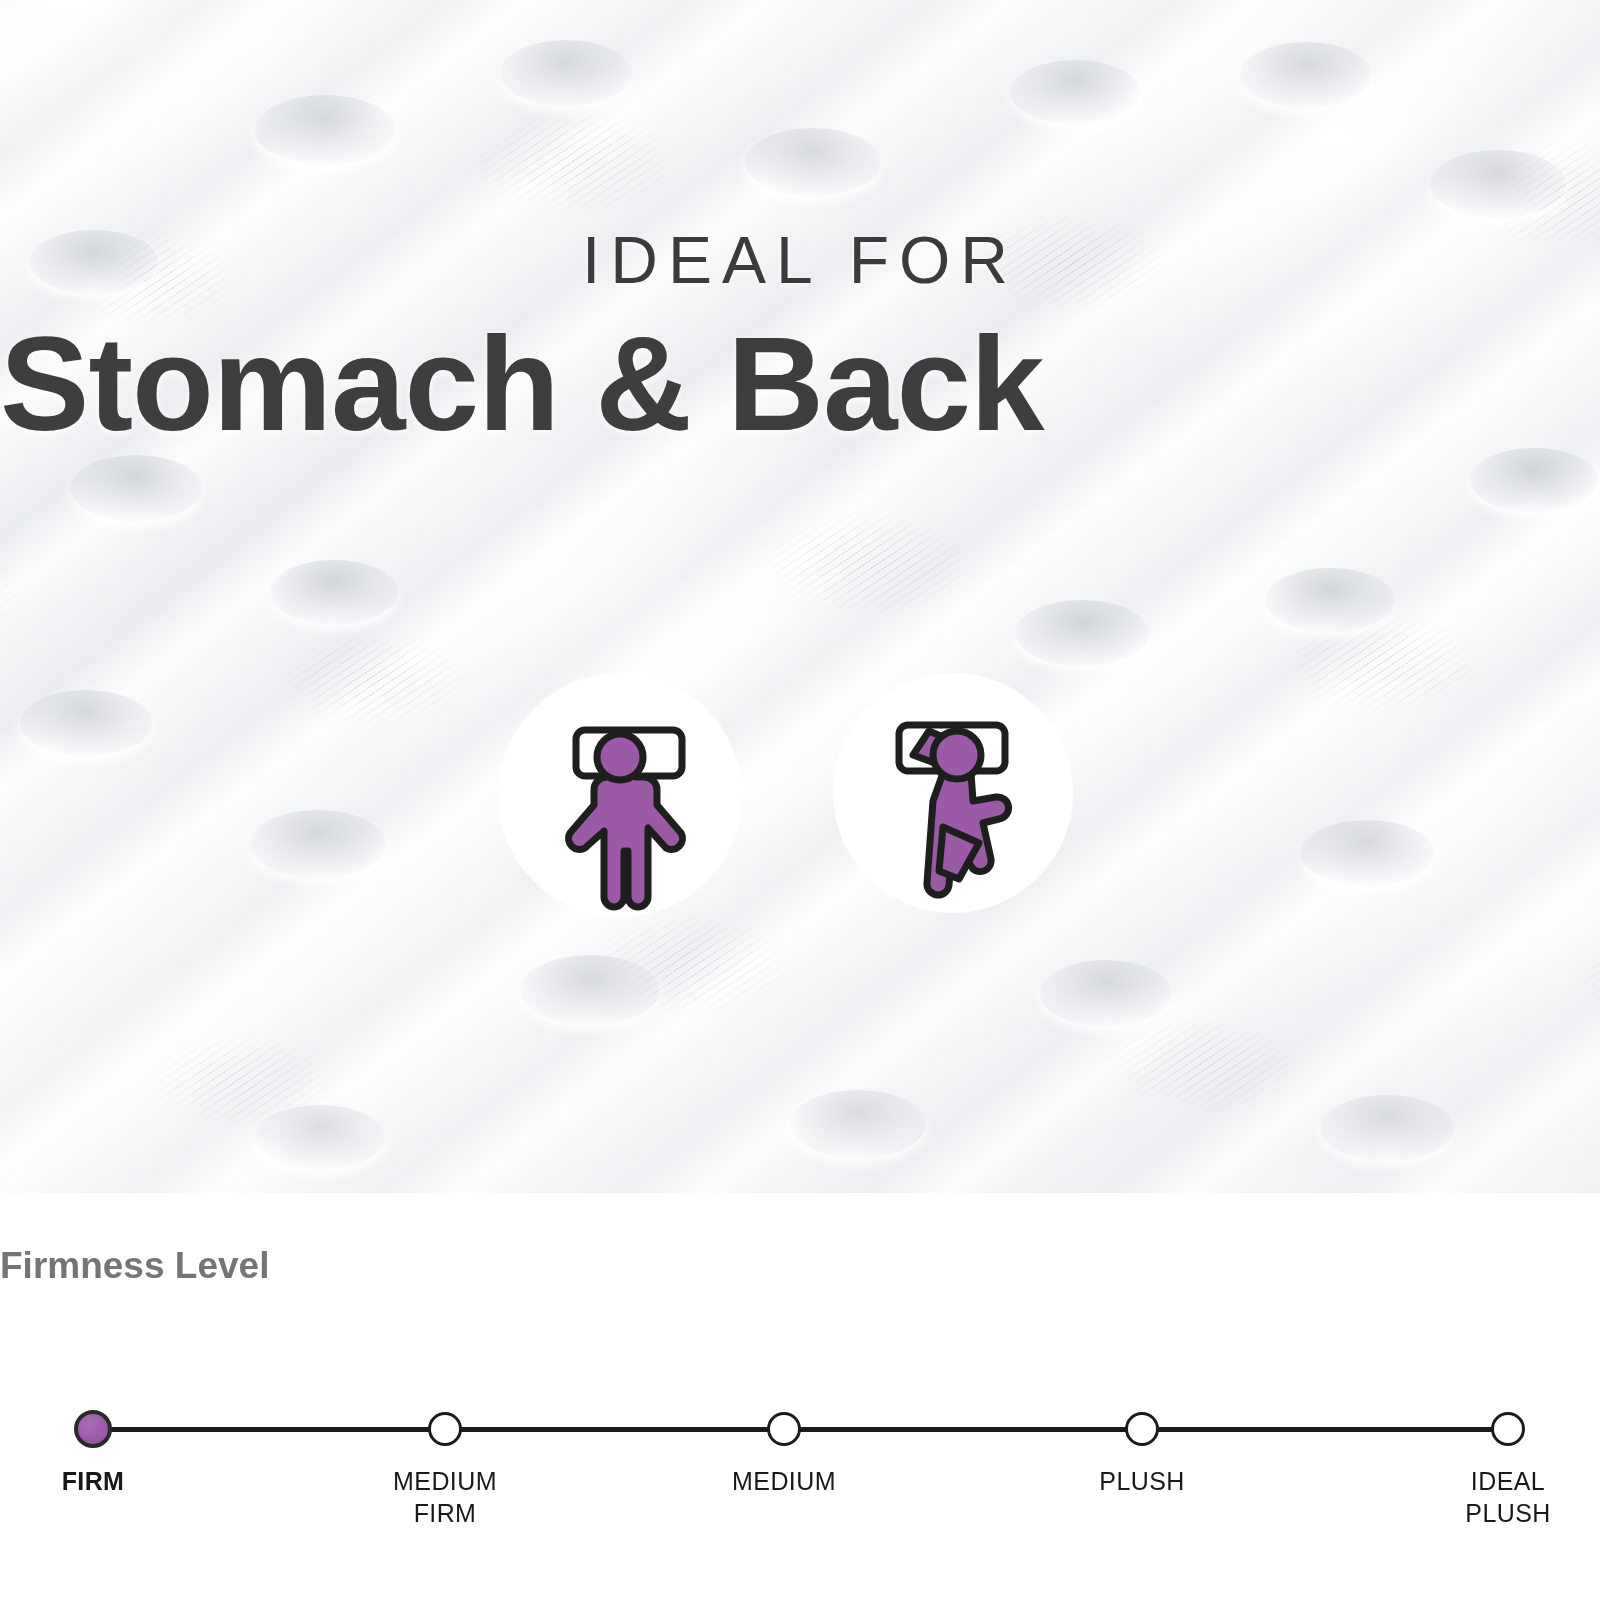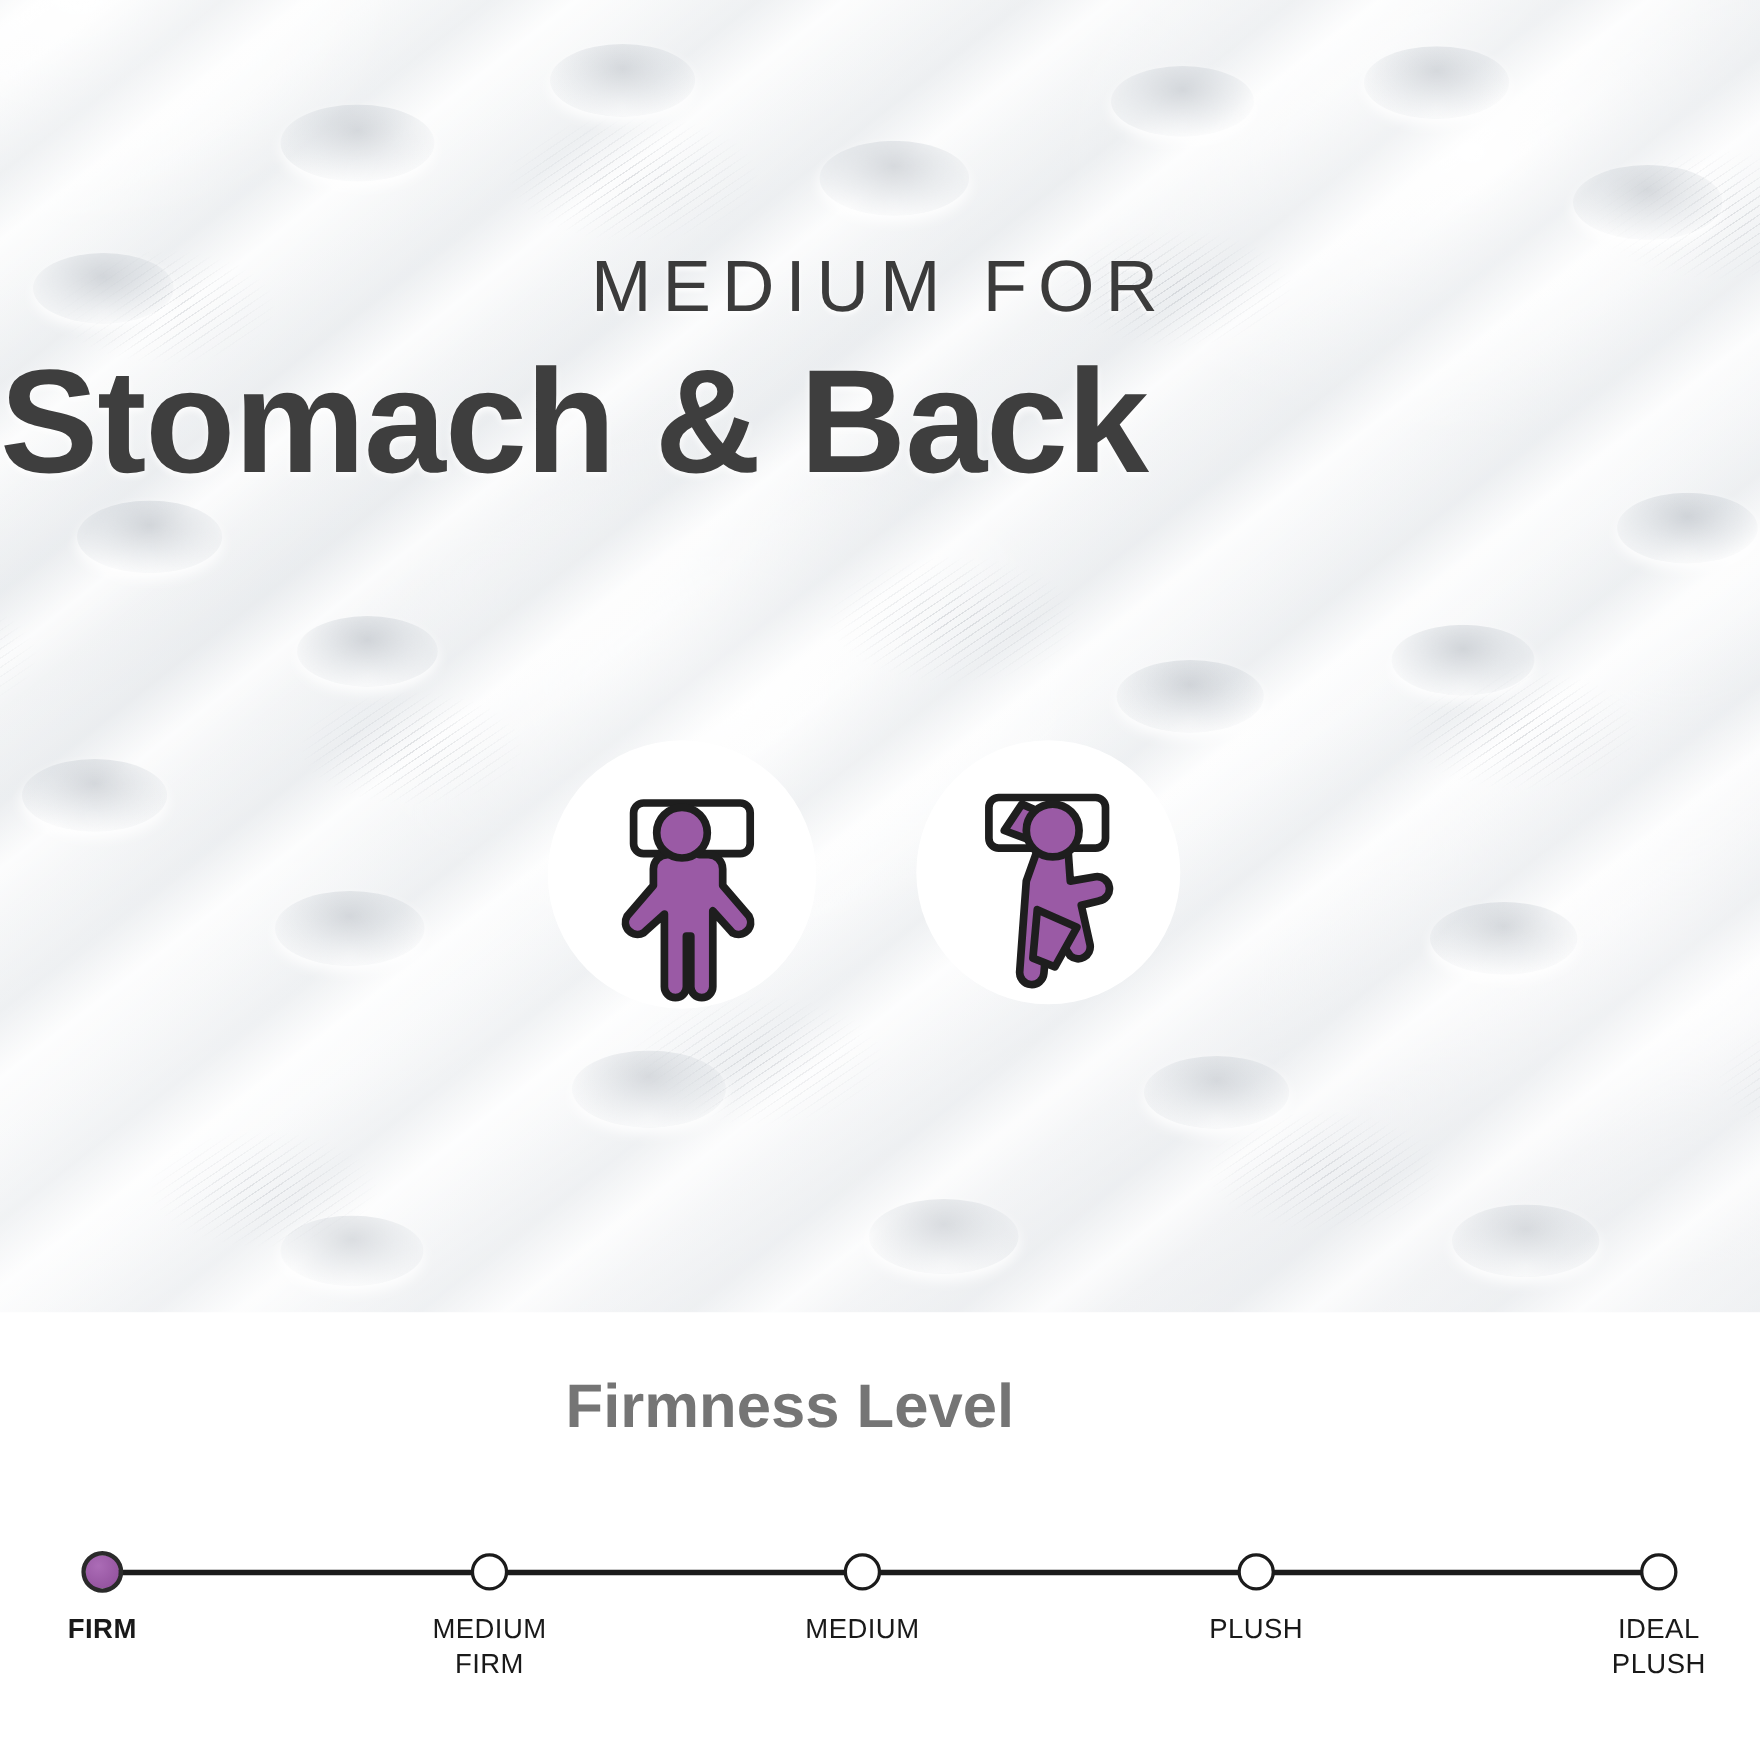--- a/index.html
+++ b/index.html
@@ -177,22 +177,22 @@
     position: absolute;
     left: 0; top: 1193px;
     width: 1600px;
     height: 407px;
     background: #ffffff;
   }
   .firmness-title {
     position: absolute;
     left: 0; top: 52px;
     width: 1436px;
-    text-align: center;
-    font-size: 56px;
+    text-align: left;
+    font-size: 37px;
     font-weight: 700;
     color: #757575;
     letter-spacing: 0px;
   }
   .scale {
     position: absolute;
     left: 0; top: 4px;
     width: 1336px;
     height: 407px;
   }
@@ -268,21 +268,21 @@
     <div class="dimple" style="left:1300px;top:820px; width:134px; height:66px;"></div>
 
     <div class="dimple" style="left:520px; top:955px; width:140px; height:70px;"></div>
     <div class="dimple" style="left:790px; top:1090px;width:136px; height:68px;"></div>
     <div class="dimple" style="left:1040px;top:960px; width:132px; height:66px;"></div>
     <div class="dimple" style="left:1320px;top:1095px;width:134px; height:66px;"></div>
     <div class="dimple" style="left:255px; top:1105px;width:130px; height:64px;"></div>
 
     <div class="hero-wash"></div>
 
-    <div class="eyebrow">MEDIUM FOR</div>
+    <div class="eyebrow">IDEAL FOR</div>
 
     <div class="headline">
       <div>Stomach &amp; Back</div>
     </div>
 
     <div class="badge badge-1">
       <svg viewBox="0 0 244 244">
 
         <rect x="78" y="57" width="106" height="46" rx="9" ry="9" fill="#ffffff" stroke="#1e1e1e" stroke-width="7"></rect>
 

